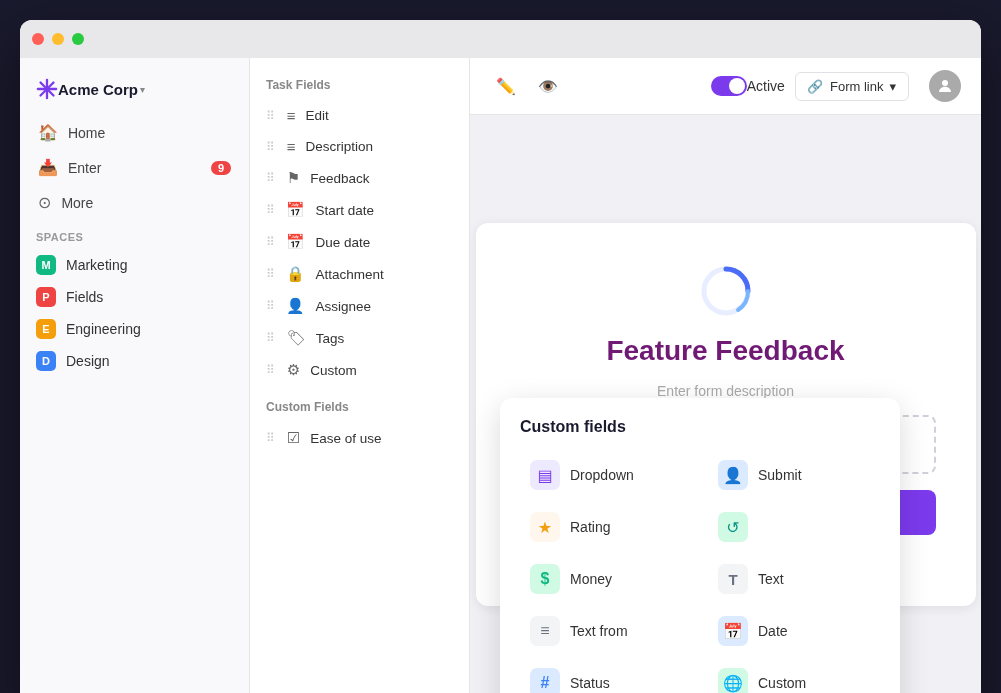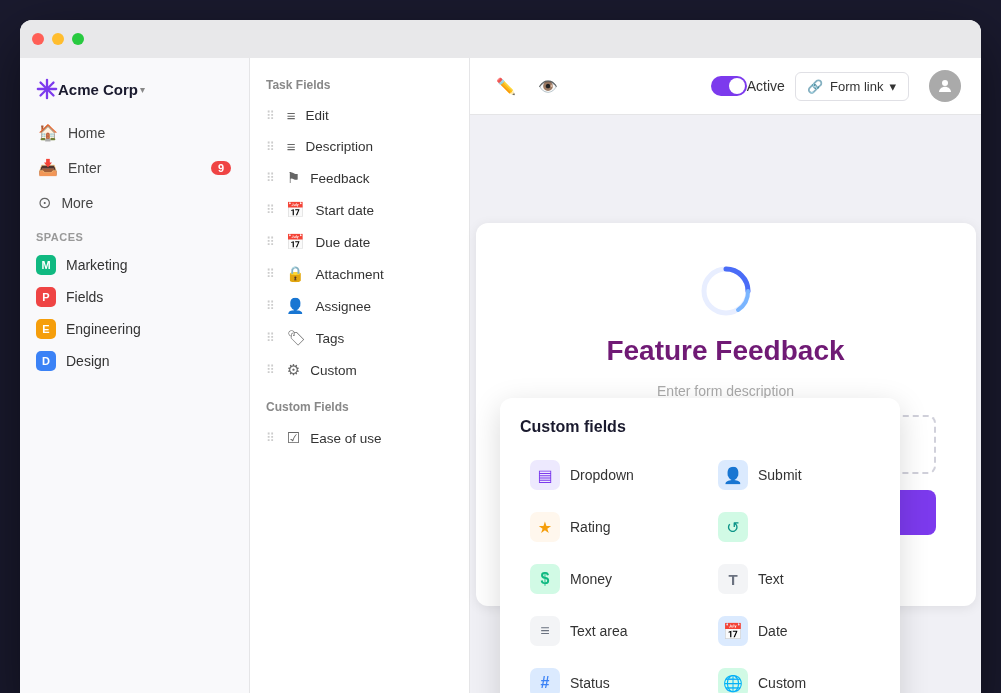--- a/index.html
+++ b/index.html
@@ -527,21 +527,21 @@
             <div class="cf-icon-box cf-icon-green" style="font-weight:700;">$</div>
             <span>Money</span>
           </div>
           <div class="cf-item">
             <div class="cf-icon-box cf-icon-gray" style="font-weight:700;font-size:15px;">T</div>
             <span>Text</span>
           </div>
 
           <div class="cf-item">
             <div class="cf-icon-box cf-icon-gray">≡</div>
-            <span>Text area</span>
+            <span>Text from</span>
           </div>
           <div class="cf-item">
             <div class="cf-icon-box cf-icon-blue">📅</div>
             <span>Date</span>
           </div>
 
           <div class="cf-item">
             <div class="cf-icon-box cf-icon-blue" style="font-weight:700;">#</div>
             <span>Status</span>
           </div>

